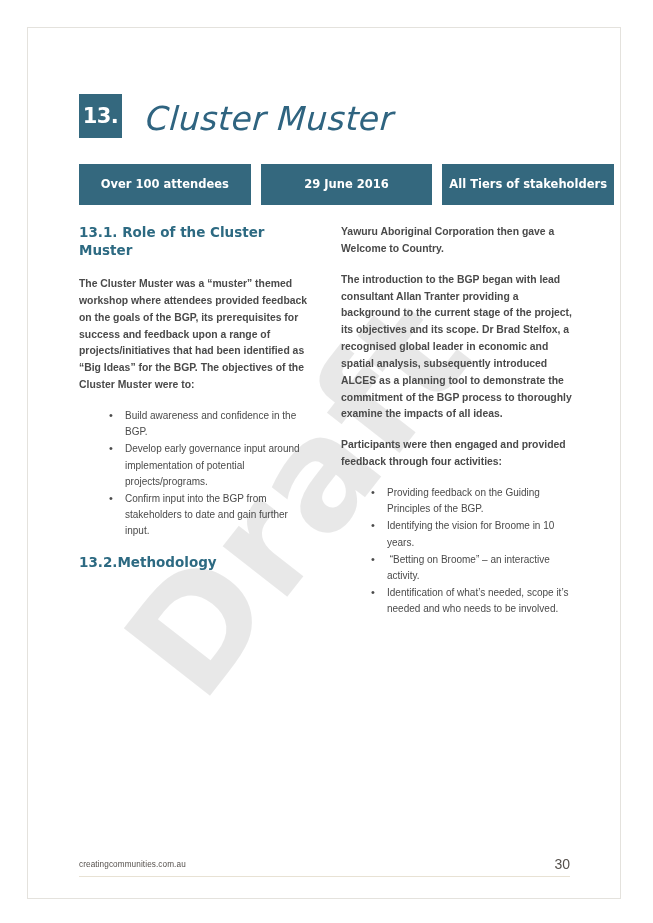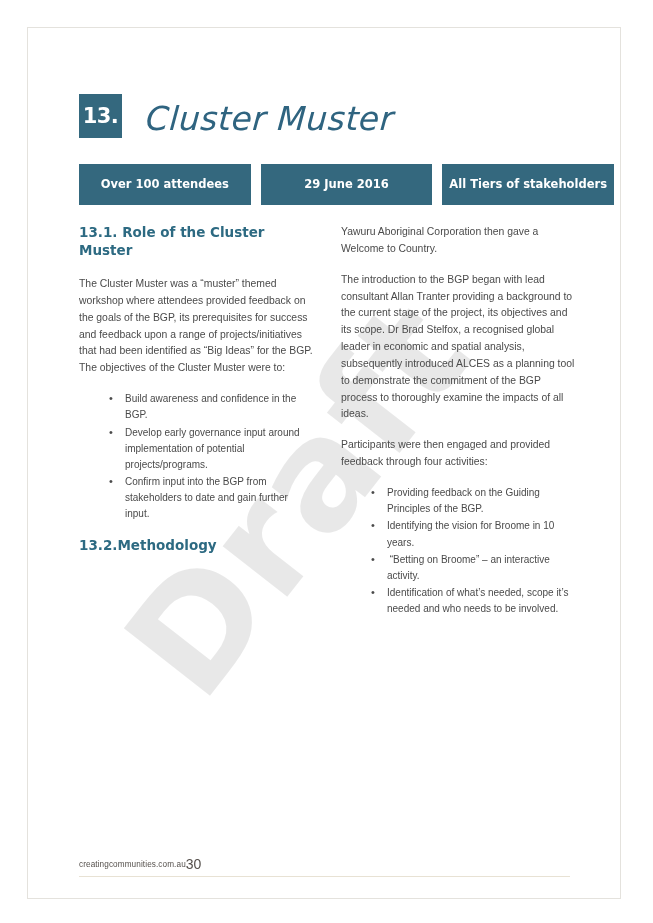--- a/index.html
+++ b/index.html
@@ -150,20 +150,21 @@
   h2.section-heading.spaced-top {
     margin-top: 14px;
   }
 
   p.body-text {
     margin: 0 0 14px 0;
     font-family: "Liberation Sans", sans-serif;
     font-size: 10.4px;
     line-height: 1.62;
     color: #4a4a4a;
+    font-weight: bold;
   }
   p.body-text:last-child { margin-bottom: 0; }
 
   ul.bullets {
     margin: 0 0 14px 0;
     padding: 0 0 0 30px;
     list-style: none;
   }
   ul.bullets li {
     position: relative;
@@ -184,20 +185,21 @@
   }
 
   
   .footer {
     position: absolute;
     left: 51px;
     bottom: 23px;
     width: 491px;
     display: flex;
     align-items: center;
+    justify-content: space-between;
     border-bottom: 1px solid #e8e2d4;
     padding-bottom: 4px;
   }
   .footer-text {
     font-family: "Liberation Sans", sans-serif;
     font-size: 8.2px;
     color: #55504c;
     letter-spacing: 0.1px;
   }
   .footer-page {

